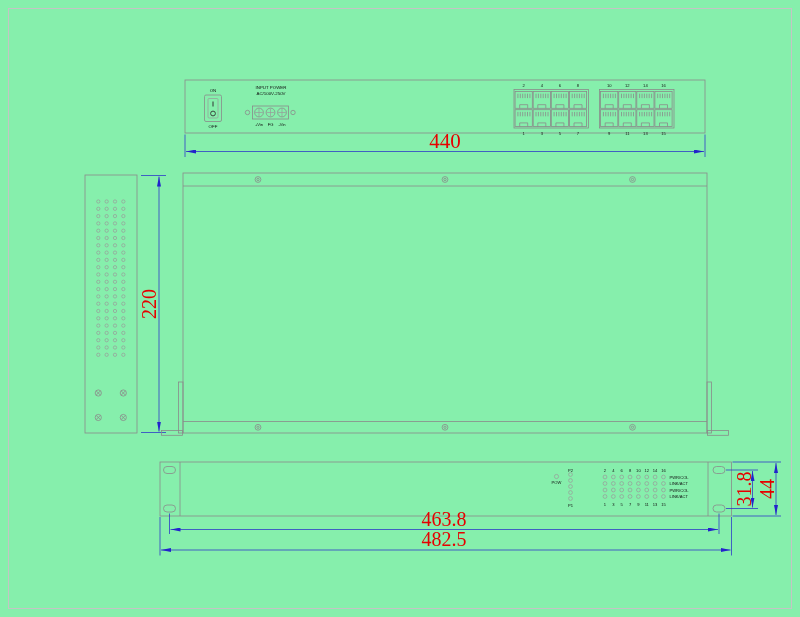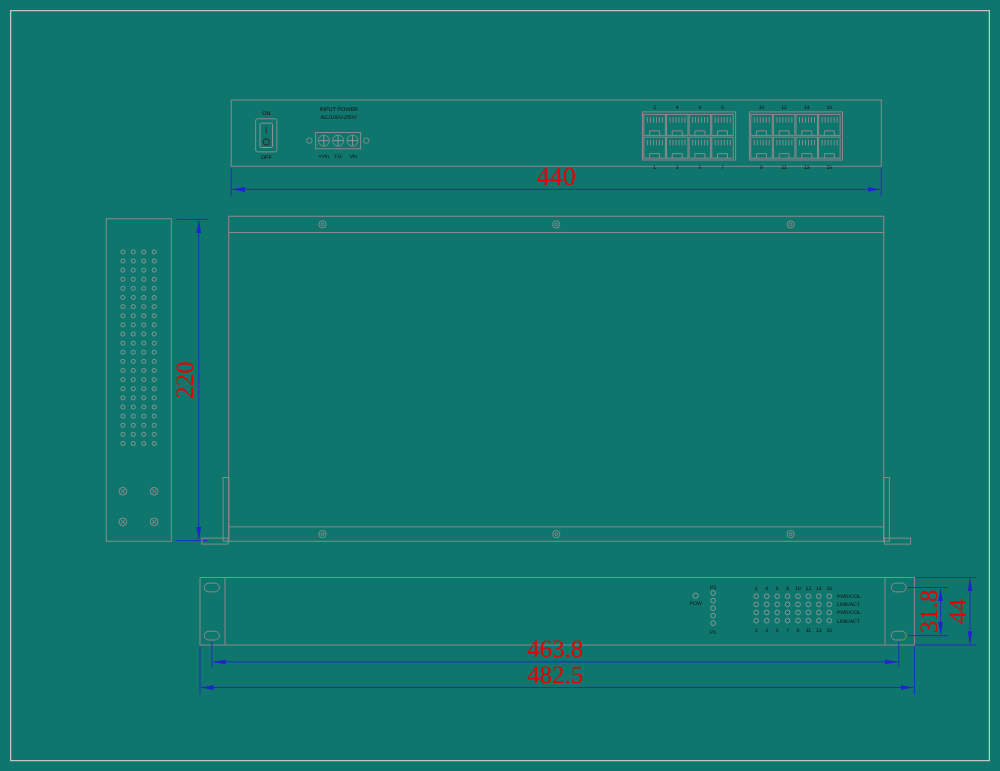--- a/index.html
+++ b/index.html
@@ -1,17 +1,17 @@
 <!DOCTYPE html>
 <html><head>
 <meta charset="utf-8">
 <style>
   html,body{margin:0;padding:0;background:#ffffff;}
   body{font-family:"Liberation Sans",sans-serif;}
-  .stage{position:relative;width:800px;height:617px;background:#0f766e;overflow:hidden;}
+  .stage{position:relative;width:800px;height:617px;background:#86efac;overflow:hidden;}
   svg{display:block;}
   .geo{stroke:#8a8a8a;stroke-width:0.8;fill:none;}
   .geo-thin{stroke:#9a9a9a;stroke-width:0.7;fill:none;}
   .dim{stroke:#2323cc;stroke-width:0.7;fill:none;}
   .dimtxt{fill:#e60000;font-family:"Liberation Serif",serif;font-size:20px;}
   .dimtxt-lg{fill:#e60000;font-family:"Liberation Serif",serif;font-size:21px;}
   .lbl{fill:#111111;font-size:4.4px;font-family:"Liberation Sans",sans-serif;}
   .lbl-sm{fill:#111111;font-size:4.1px;font-family:"Liberation Sans",sans-serif;}
   text{stroke:none;}
 </style>

